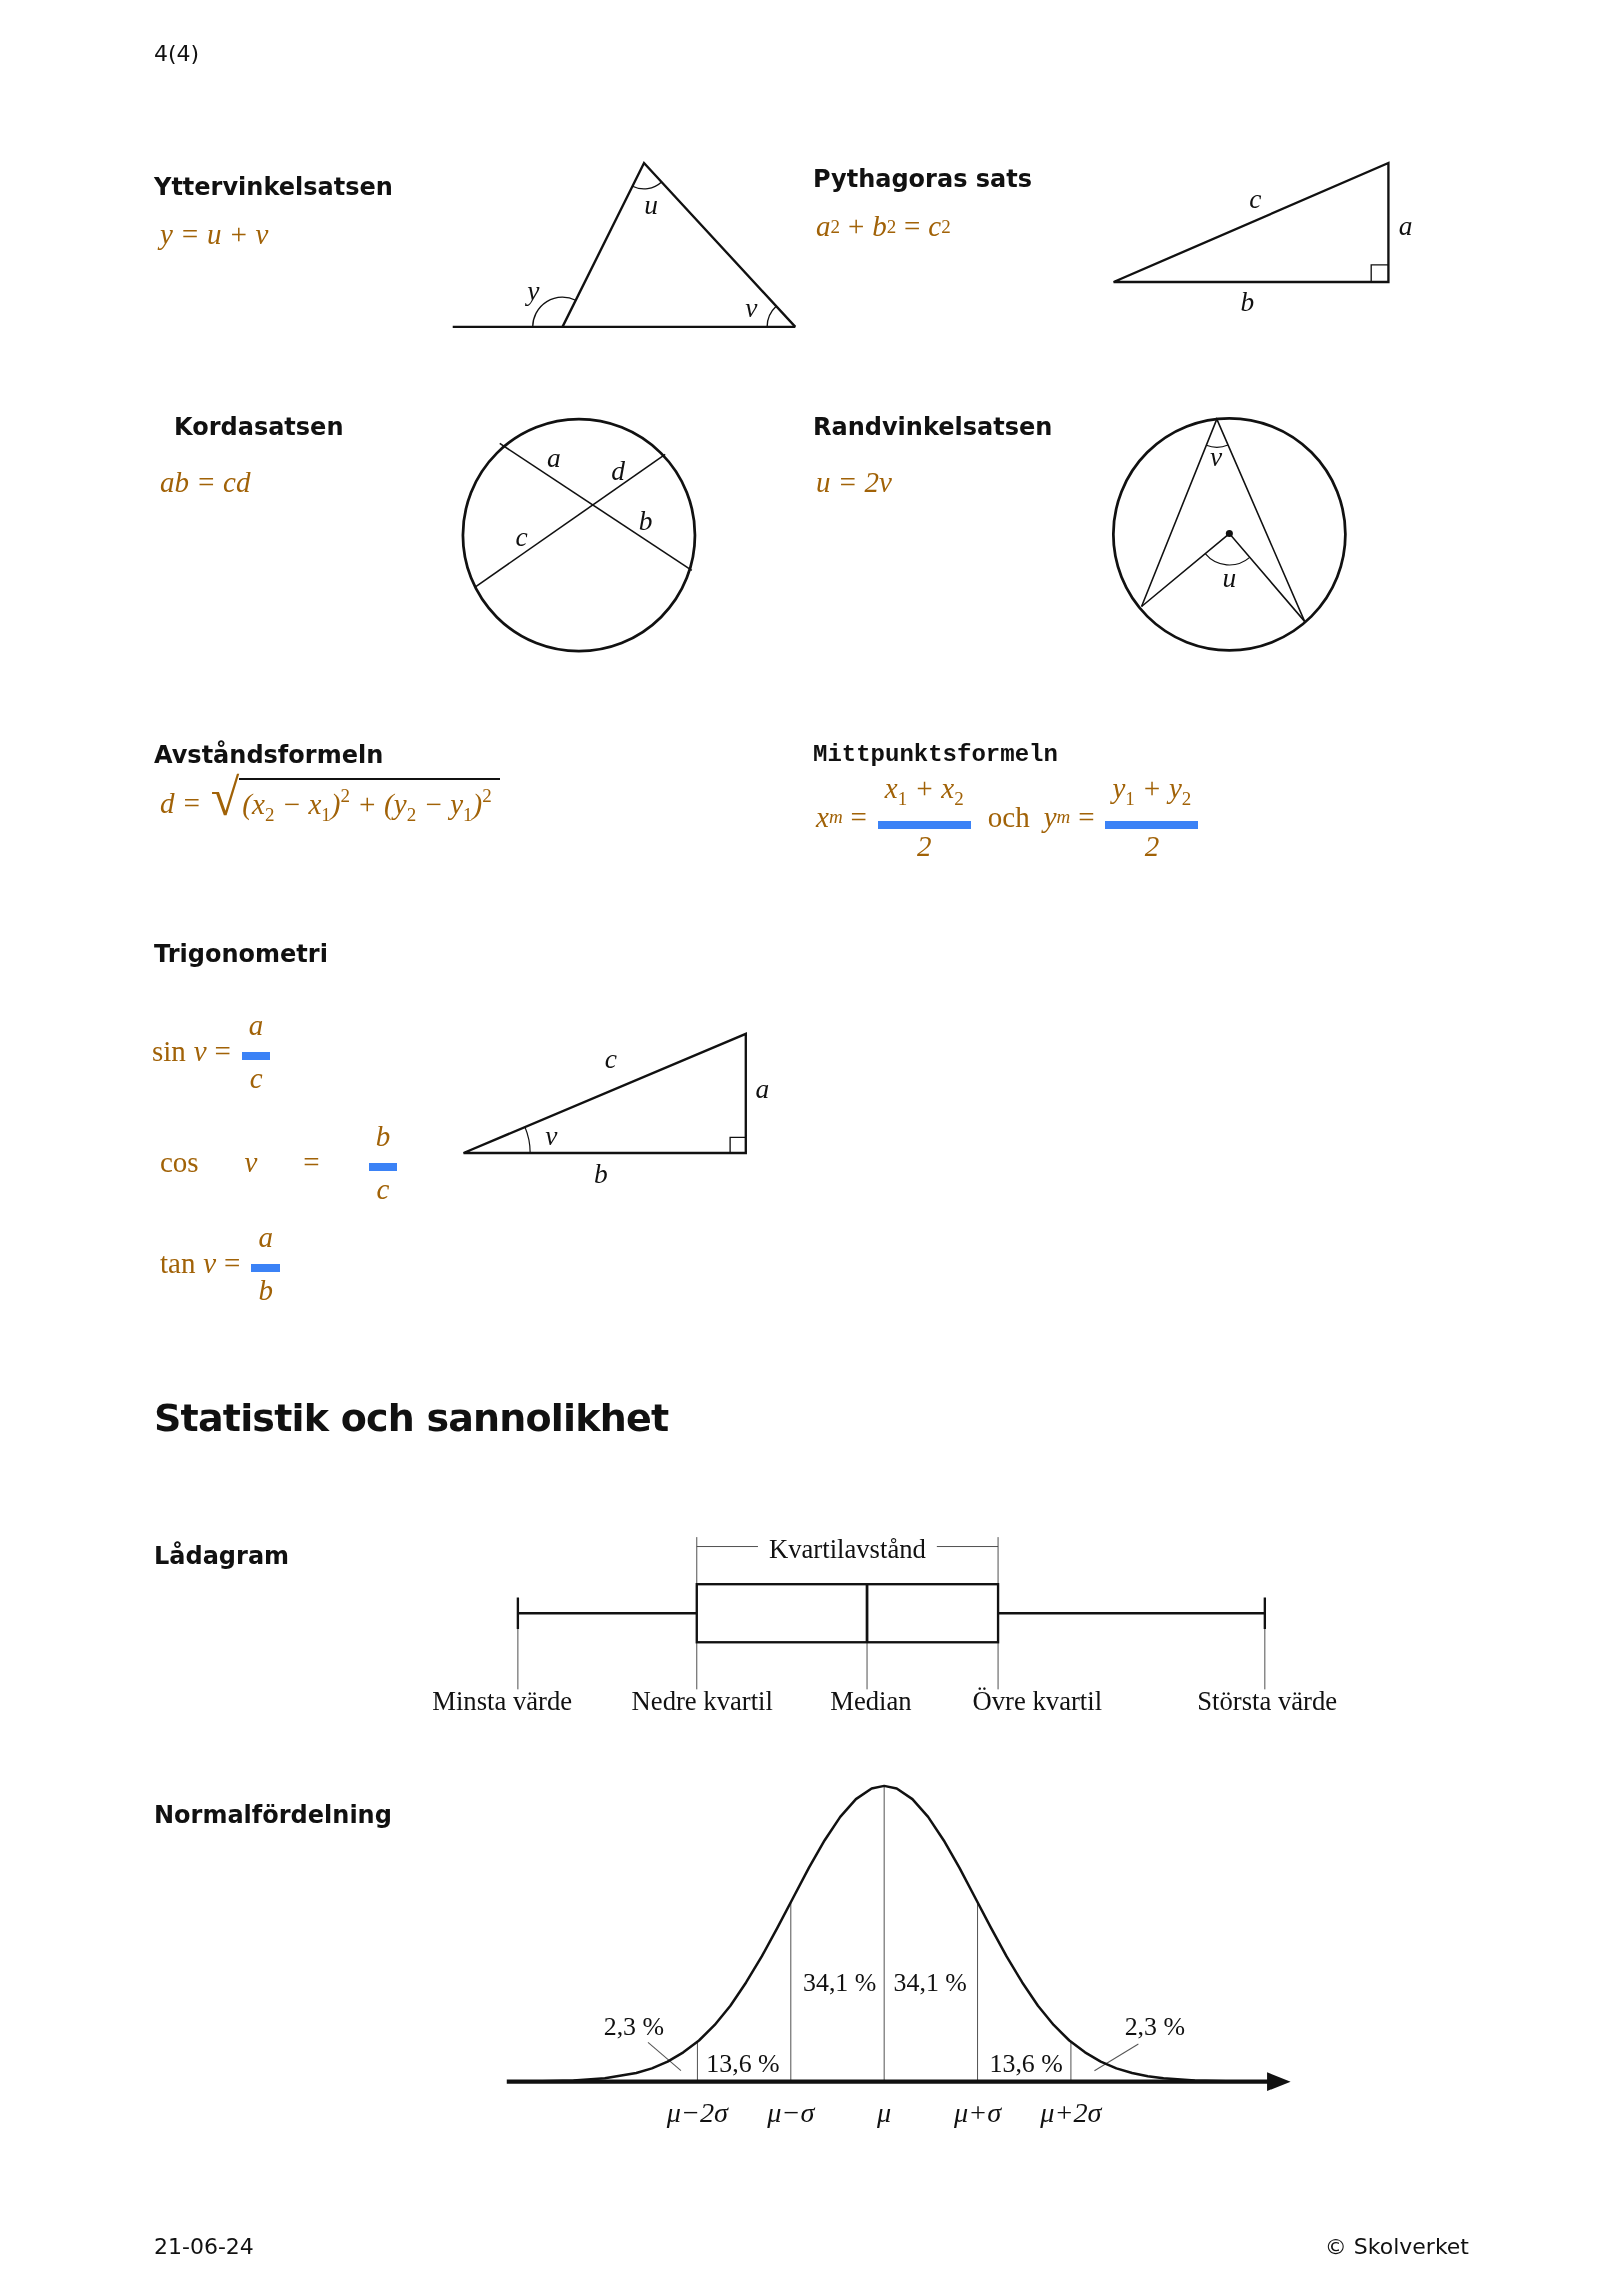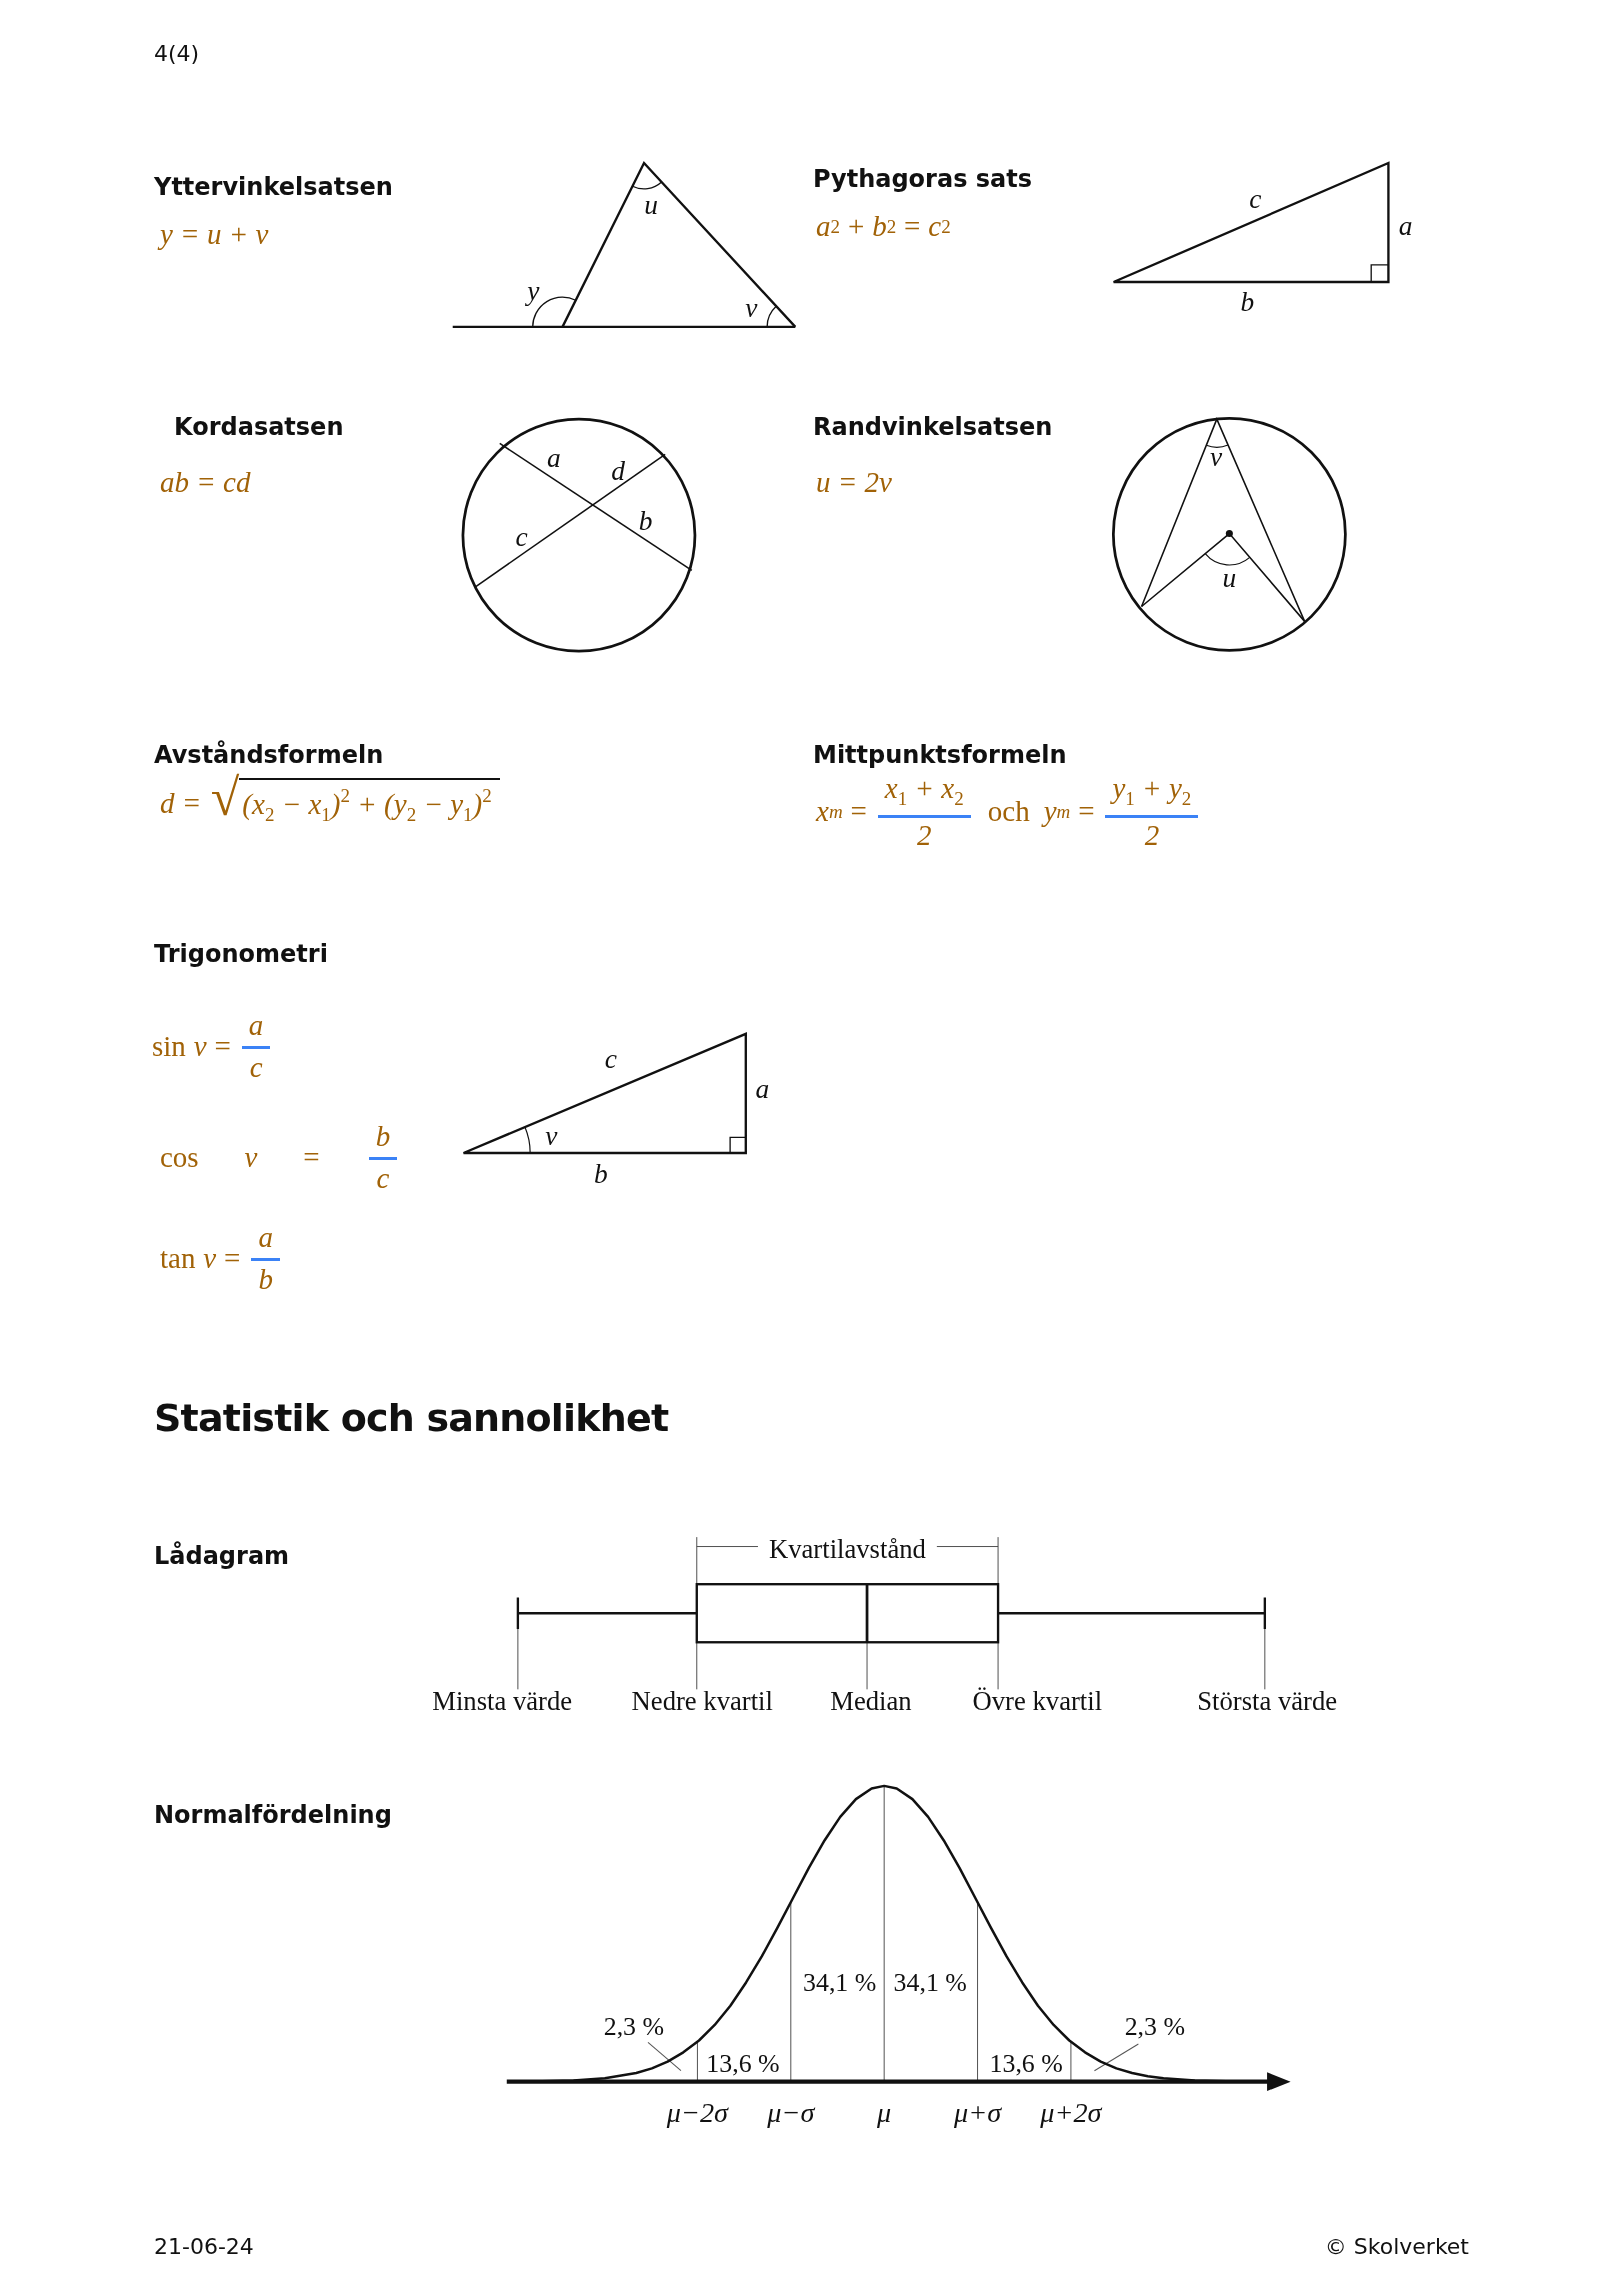--- a/index.html
+++ b/index.html
@@ -8,21 +8,21 @@
   .h2{font:700 24px "DejaVu Sans",sans-serif;color:#111;white-space:nowrap;}
   .h1{font:700 38px "DejaVu Sans",sans-serif;color:#111;letter-spacing:-0.8px;white-space:nowrap;}
   .small-sans{font:400 22px "DejaVu Sans",sans-serif;color:#111;white-space:nowrap;}
   .math{font-family:"Liberation Serif","DejaVu Serif",serif;font-style:italic;font-size:29px;color:#a16207;white-space:nowrap;}
   .math .op{margin:0 7.9px;font-style:normal;}
   .math sub{font-size:19px;vertical-align:-7px;font-style:normal;}
   .math sub.it{font-style:italic;}
   .math sup{font-size:19px;vertical-align:11.8px;font-style:normal;}
   .frow{display:flex;align-items:center;}
   .frac{display:inline-flex;flex-direction:column;align-items:center;margin:0 3.1px;line-height:1.05;}
-  .frac .num{border-bottom:3px solid #3b82f6;padding:0 7px 6px;}
+  .frac .num{border-bottom:8px solid #3b82f6;padding:0 7px 12px;}
   .frac .den{padding-top:2.4px;}
   .fn{font-style:normal;}
   .tv{margin-left:7.9px;}
   .och{font-style:normal;margin:0 14px;}
   .avs{display:flex;align-items:flex-start;}
   .avs .lhs{margin:12.6px 9.4px 0 0;}
   .avs .root{font-size:52px;line-height:0.9;font-style:normal;margin-top:0.8px;}
   .avs .rad{border-top:2.4px solid #111;padding:5.5px 7.9px 0 3.1px;margin-top:3.9px;}
   svg{position:absolute;overflow:visible;}
   svg text{font-family:"Liberation Serif","DejaVu Serif",serif;font-style:italic;font-size:35px;fill:#111;}
@@ -97,21 +97,21 @@
   <text x="151" y="218" text-anchor="middle">u</text>
 </svg>
 
 <div class="abs h2" style="left:154px;top:741px;">Avståndsformeln</div>
 <div class="abs math avs" style="left:160px;top:774px;">
   <span class="lhs">d =</span>
   <span class="root">√</span>
   <span class="rad"><span>(x</span><sub>2</sub><span> − x</span><sub>1</sub><span>)</span><sup>2</sup><span> + (y</span><sub>2</sub><span> − y</span><sub>1</sub><span>)</span><sup>2</sup></span>
 </div>
 
-<div class="abs h2" style="left:813px;top:741px;">Mittpunktsformeln</div>
+<div class="abs h2" style="left:813px;top:741px;font-family:Liberation Mono, monospace;">Mittpunktsformeln</div>
 <div class="abs math frow" style="left:816px;top:773px;">
   <span>x</span>
     <sub class="it">m</sub>
     <span class="op">=</span>
   <span class="frac">
     <span class="num"><span>x</span><sub>1</sub><span> + </span><span>x</span><sub>2</sub></span>
     <span class="den">2</span>
   </span>
   <span class="och">och</span>
   <span>y</span>

